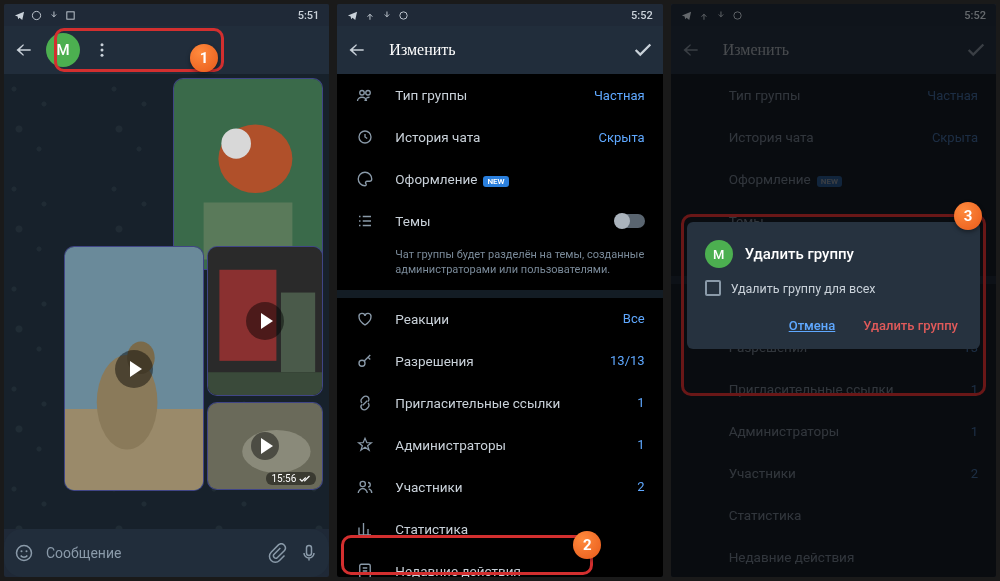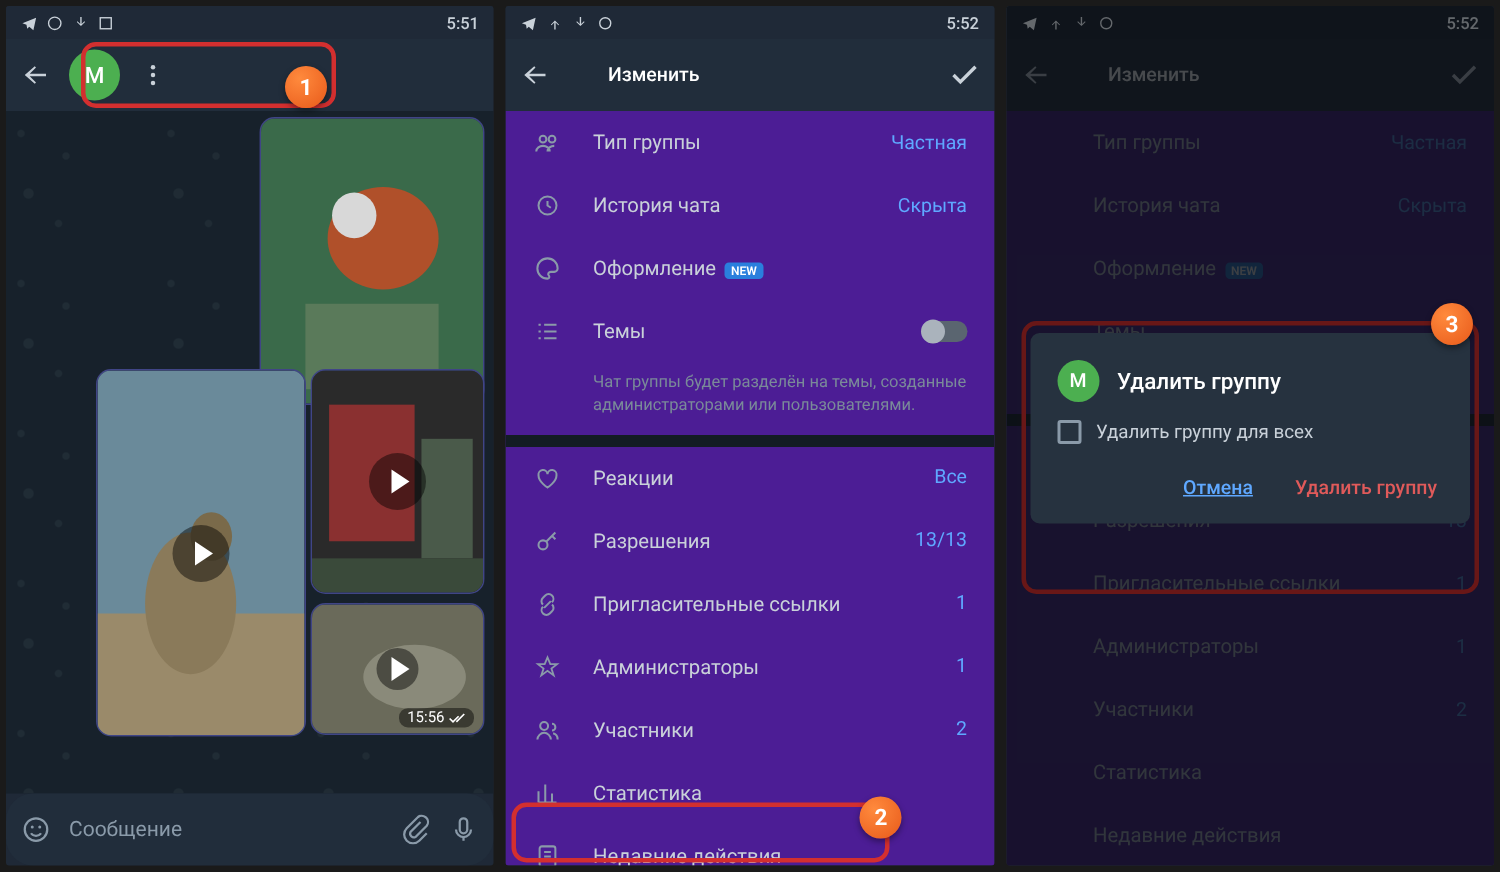--- a/index.html
+++ b/index.html
@@ -50,21 +50,21 @@
   }
   .avatar {
     width: 34px; height: 34px; border-radius: 50%;
     background: #4caf50;
     display: flex; align-items: center; justify-content: center;
     color: #fff; font-size: 15px; font-weight: 500;
   }
   .chat-title-block { flex: 1; display: flex; flex-direction: column; }
   .chat-title { color: #fff; font-size: 15px; font-weight: 500; }
   .chat-subtitle { color: #8a9aa9; font-size: 11px; }
-  .header-title { color: #fff; font-size: 13px; font-weight: 500; flex: 1; margin-left: 26px; }
+  .header-title { color: #fff; font-size: 16px; font-weight: 500; flex: 1; margin-left: 10px; font-family: Liberation Serif, serif; }
   
   .highlight-box {
     position: absolute;
     border: 3px solid #d32f2f;
     border-radius: 10px;
     pointer-events: none;
   }
   .step-badge {
     position: absolute;
     width: 28px; height: 28px;
@@ -138,21 +138,21 @@
     padding: 0 10px;
     gap: 12px;
     color: #8a9aa9;
     border-radius: 18px;
   }
   .chat-input { flex: 1; color: #8a9aa9; font-size: 14px; }
   
   .settings-body {
     position: absolute;
     top: 70px; bottom: 0; left: 0; right: 0;
-    background: #4c1d95;
+    background: #000000;
     font-size: 13.5px;
     overflow: hidden;
   }
   .settings-body.dimmed { opacity: 0.4; }
   .settings-row {
     display: flex; align-items: center;
     height: 42px;
     padding: 0 18px;
     gap: 20px;
     color: #c9d1d9;

